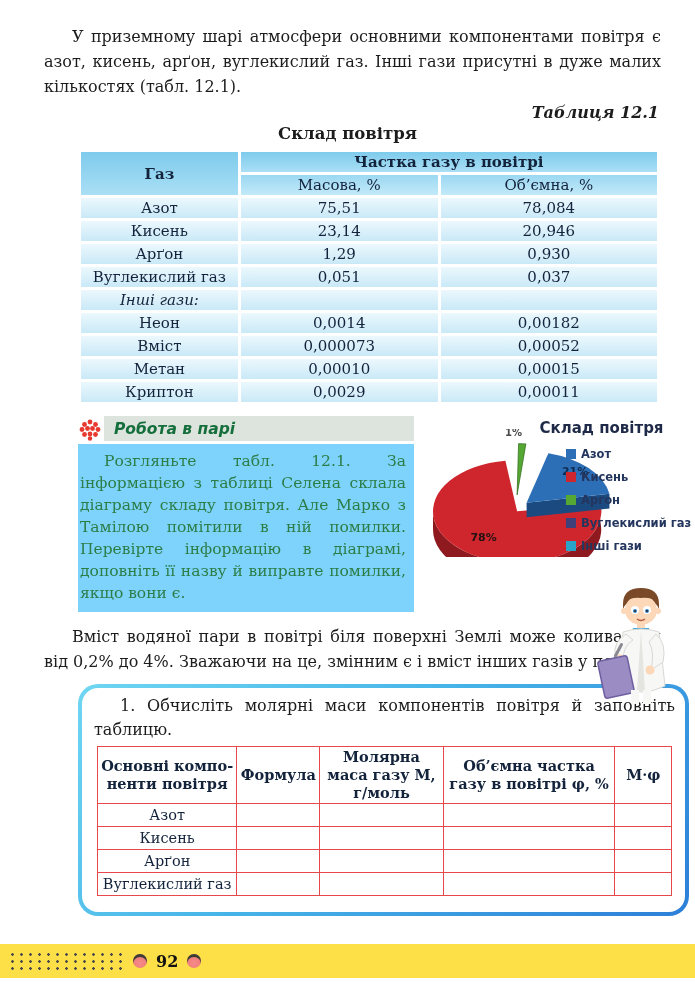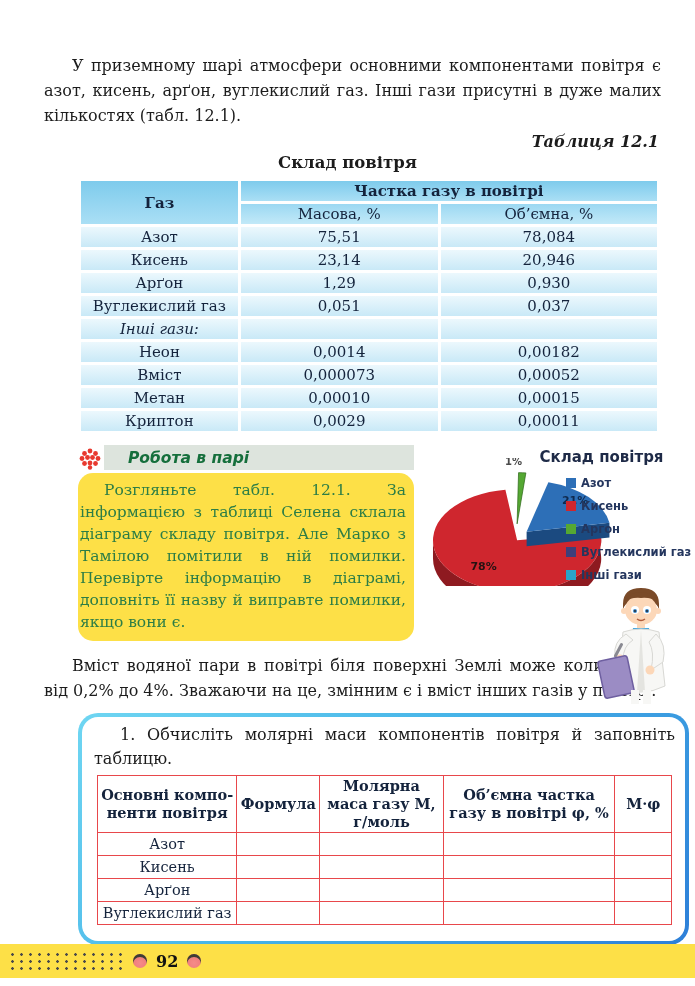--- a/index.html
+++ b/index.html
@@ -5,21 +5,21 @@
   * { margin:0; padding:0; box-sizing:border-box; }
   html,body { background:#ffffff; }
   body {
     width:695px; height:986px; overflow:hidden; position:relative;
     font-family:"DejaVu Serif", serif; color:#1c1c1c;
   }
   .para {
     margin:0 34px 0 44px; font-size:16px; line-height:25px;
     text-align:justify; text-indent:28px;
   }
-  .intro-para { padding-top:53px; }
+  .intro-para { padding-top:24px; }
 
   .tbl-caption {
     margin:4px 36px 2px 0; text-align:right;
     font-style:italic; font-weight:bold; font-size:16px;
   }
   .tbl-title { text-align:center; font-weight:bold; font-size:16.5px; margin-bottom:6px; }
 
   
   table.air {
     margin:0 0 0 78px; width:582px;
@@ -38,29 +38,29 @@
     background:linear-gradient(180deg,#ecf8fd 0%,#c9e9f7 100%);
   }
   table.air td.grp { font-style:italic; }
 
   
   .pairwork-row { display:flex; margin-top:10px; }
   .pairwork { width:336px; margin-left:78px; }
   .pw-head { display:flex; align-items:center; height:27px; }
   .pw-icon { width:24px; height:24px; flex:0 0 24px; margin-right:2px; }
   .pw-title-strip {
-    flex:1; background:#dde4dd; height:25px; display:flex; align-items:center; padding-left:24px;
+    flex:1; background:#dde4dd; height:25px; display:flex; align-items:center; padding-left:10px;
   }
   .pw-title {
     font-family:"DejaVu Sans", sans-serif; font-weight:bold; font-style:italic;
     font-size:15.5px; color:#156f3c;
   }
   .pw-body {
-    background:#fde047; padding:6px 8px 8px 2px; margin-top:2px;
-    font-size:15.5px; line-height:22px; color:#2c7d46; text-align:justify; text-indent:24px;border-radius:15px;
+    background:#7dd3fc; padding:6px 8px 8px 2px; margin-top:2px;
+    font-size:15.5px; line-height:22px; color:#2c7d46; text-align:justify; text-indent:24px;
   }
 
   
   .chart { position:relative; width:275px; margin-left:4px; }
   .chart-title {
     position:absolute; top:4px; left:96px; width:175px; text-align:center;
     font-family:"DejaVu Sans", sans-serif; font-weight:bold; font-size:15px; color:#1e2a47;
   }
   .pie-svg { position:absolute; top:14px; left:-2px; width:215px; height:128px; }
   .legend { position:absolute; top:32px; left:148px; font-family:"DejaVu Sans", sans-serif; }

